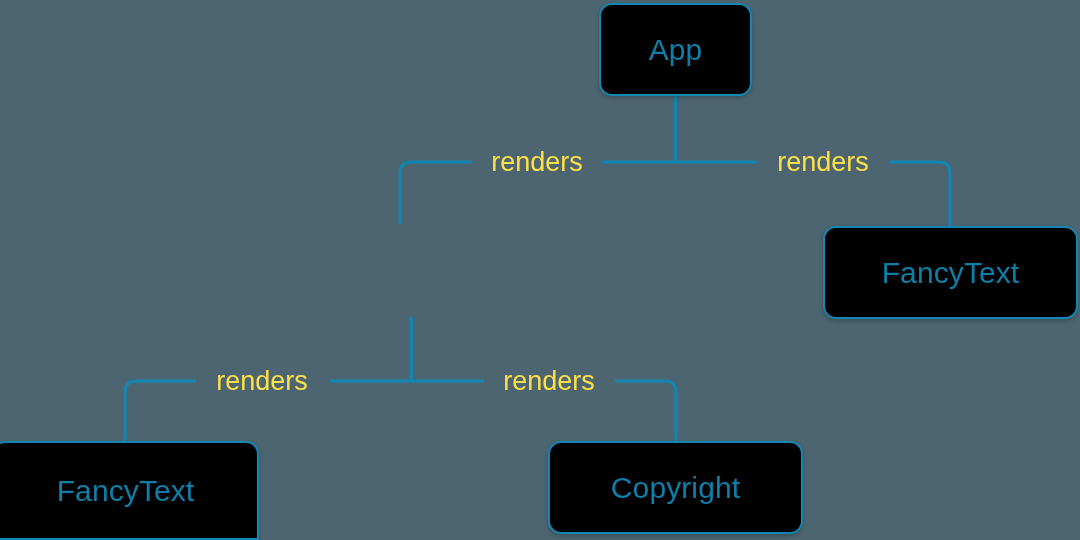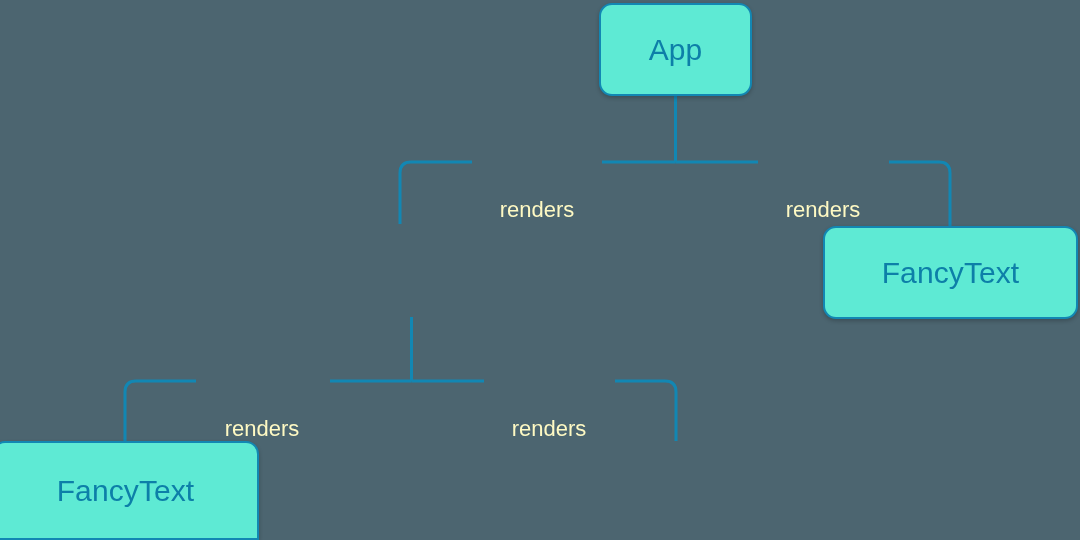--- a/index.html
+++ b/index.html
@@ -22,45 +22,44 @@
   #edge-layer {
     position: absolute;
     left: 0;
     top: 0;
     width: 1080px;
     height: 540px;
   }
   .node {
     position: absolute;
     box-sizing: border-box;
-    background: #5eead4;
+    background: #000000;
     border: 2.5px solid #1287b3;
     border-radius: 13px;
     display: flex;
     align-items: center;
     justify-content: center;
     box-shadow: 0 2px 4px rgba(0,0,0,0.22);
     z-index: 3;
   }
   .node-label {
     color: #0d7fa8;
     font-size: 30px;
     line-height: 1;
     letter-spacing: 0.1px;
     white-space: nowrap;
   }
   .edge-label {
     position: absolute;
-    color: #fef9c3;
-    font-size: 22px;
+    color: #fde047;
+    font-size: 27px;
     line-height: 1;
     white-space: nowrap;
     transform: translate(-50%, -50%);
     z-index: 4;
-    margin-top: 48px;
   }
 
   
   #node-app              { left: 599px; top: 3px;   width: 153px; height: 93px; }
   #node-inspiration      { left: 190px; top: 224px; width: 442px; height: 93px; }
   #node-fancytext-right  { left: 823px; top: 226px; width: 255px; height: 93px; }
   #node-fancytext-bottom { left: -8px;  top: 441px; width: 267px; height: 99px; border-bottom-left-radius:0; border-bottom-right-radius:0; }
   #node-copyright        { left: 548px; top: 441px; width: 255px; height: 93px; }
 
   
@@ -101,20 +100,23 @@
 
 
   <div class="node" id="node-fancytext-right">
     <span class="node-label">FancyText</span>
   </div>
 
   <div class="node" id="node-fancytext-bottom">
     <span class="node-label">FancyText</span>
   </div>
 
+  <div class="node" id="node-copyright">
+    <span class="node-label">Copyright</span>
+  </div>
 
   <span class="edge-label" id="label-app-inspiration">renders</span>
 
   <span class="edge-label" id="label-app-fancytext">renders</span>
 
   <span class="edge-label" id="label-inspiration-fancytext">renders</span>
 
   <span class="edge-label" id="label-inspiration-copyright">renders</span>
 
 </div>

